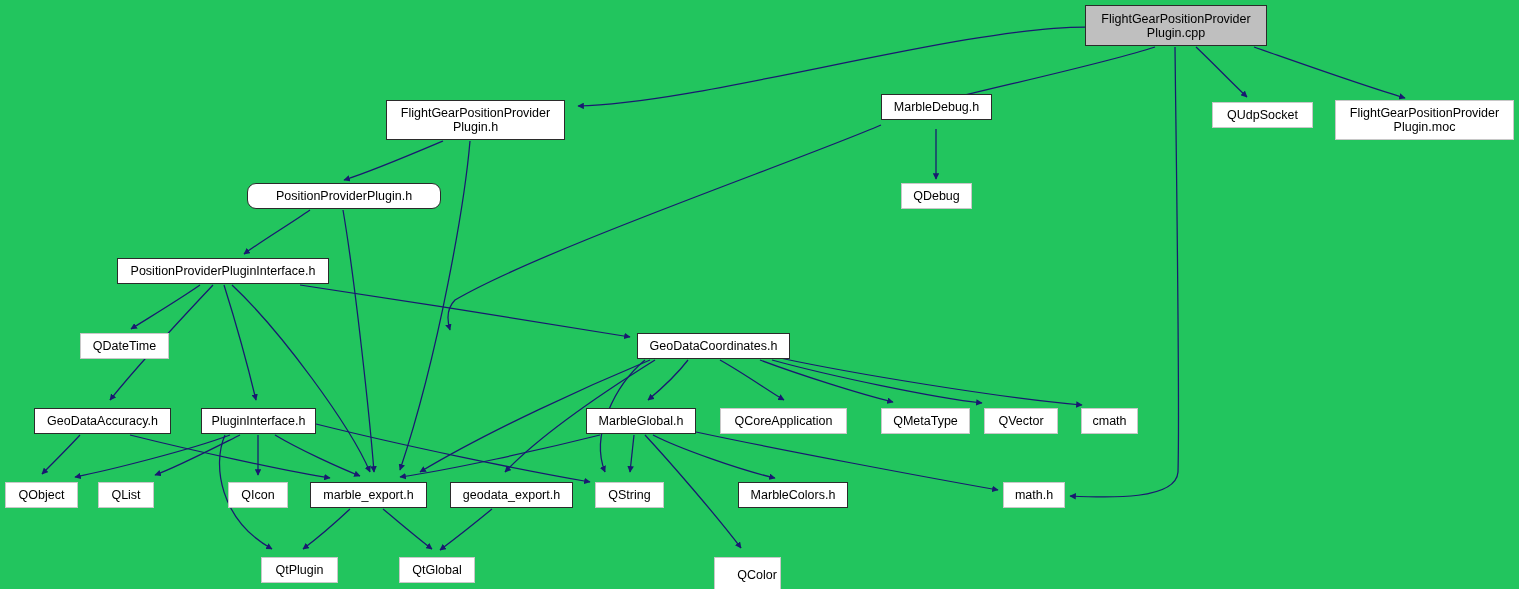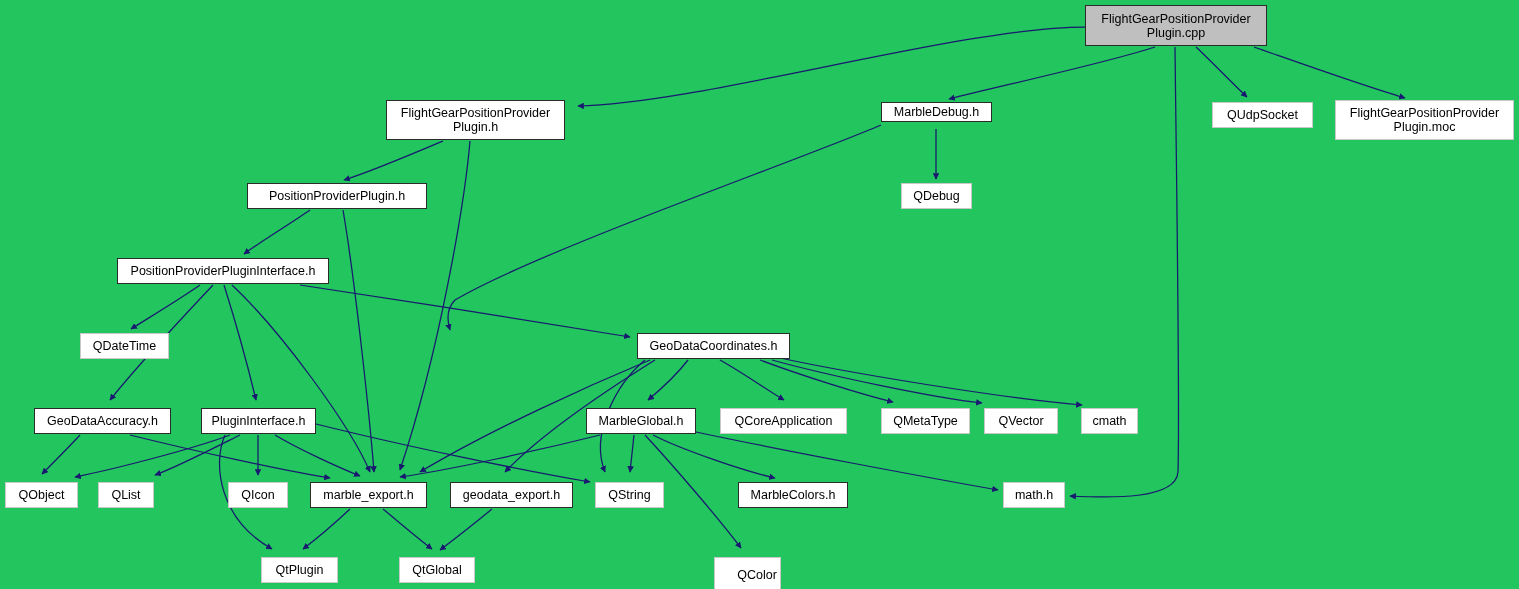--- a/index.html
+++ b/index.html
@@ -103,26 +103,26 @@
         <path d="M350,509 C335,523 315,540 303,549" fill="none" stroke="#191970" stroke-width="1.25" marker-end="url(#arrow)"></path>
         <path d="M383,509 C400,523 420,540 432,549" fill="none" stroke="#191970" stroke-width="1.25" marker-end="url(#arrow)"></path>
         <path d="M492,509 C475,523 452,541 440,550" fill="none" stroke="#191970" stroke-width="1.25" marker-end="url(#arrow)"></path>
       </g>
   </svg>
   <div id="nodes-group">
       <div class="node root" style="left: 1085px; top: 5px; width: 182px; height: 41px;"><span class="node-label">FlightGearPositionProvider
 Plugin.cpp</span></div>
       <div class="node dark" style="left: 386px; top: 100px; width: 179px; height: 40px;"><span class="node-label">FlightGearPositionProvider
 Plugin.h</span></div>
-      <div class="node dark" style="left: 881px; top: 102px; width: 111px; height: 20px; justify-content: center;"><span class="node-label">MarbleDebug.h</span></div>
+      <div class="node dark" style="left: 881px; top: 94px; width: 111px; height: 26px; justify-content: center;"><span class="node-label">MarbleDebug.h</span></div>
       <div class="node light" style="left: 1212px; top: 102px; width: 101px; height: 26px;"><span class="node-label">QUdpSocket</span></div>
       <div class="node light" style="left: 1335px; top: 100px; width: 179px; height: 40px;"><span class="node-label">FlightGearPositionProvider
 Plugin.moc</span></div>
       <div class="node light" style="left: 901px; top: 183px; width: 71px; height: 26px;"><span class="node-label">QDebug</span></div>
-      <div class="node dark" style="left: 247px; top: 183px; width: 180px; height: 26px;"><span class="node-label">PositionProviderPlugin.h</span></div>
+      <div class="node dark" style="left: 247px; top: 183px; width: 194px; height: 26px; border-radius: 9px;"><span class="node-label">PositionProviderPlugin.h</span></div>
       <div class="node dark" style="left: 117px; top: 258px; width: 212px; height: 26px;"><span class="node-label">PositionProviderPluginInterface.h</span></div>
       <div class="node light" style="left: 80px; top: 333px; width: 89px; height: 26px;"><span class="node-label">QDateTime</span></div>
       <div class="node dark" style="left: 637px; top: 333px; width: 153px; height: 26px;"><span class="node-label">GeoDataCoordinates.h</span></div>
       <div class="node dark" style="left: 34px; top: 408px; width: 137px; height: 26px;"><span class="node-label">GeoDataAccuracy.h</span></div>
       <div class="node dark" style="left: 201px; top: 408px; width: 115px; height: 26px;"><span class="node-label">PluginInterface.h</span></div>
       <div class="node dark" style="left: 586px; top: 408px; width: 110px; height: 26px;"><span class="node-label">MarbleGlobal.h</span></div>
       <div class="node light" style="left: 720px; top: 408px; width: 127px; height: 26px;"><span class="node-label">QCoreApplication</span></div>
       <div class="node light" style="left: 871px; top: 408px; width: 89px; height: 26px; margin-left: 10px;"><span class="node-label">QMetaType</span></div>
       <div class="node light" style="left: 984px; top: 408px; width: 74px; height: 26px;"><span class="node-label">QVector</span></div>
       <div class="node light" style="left: 1081px; top: 408px; width: 57px; height: 26px;"><span class="node-label">cmath</span></div>

